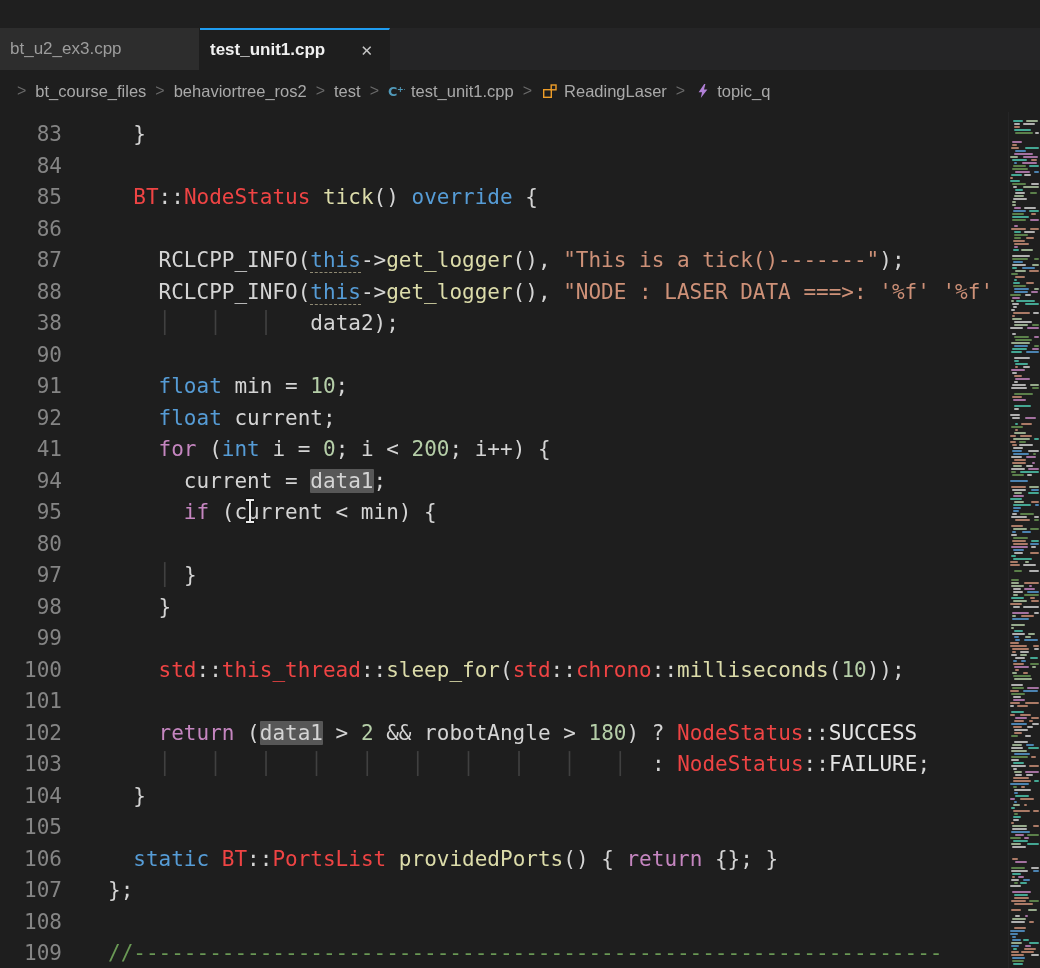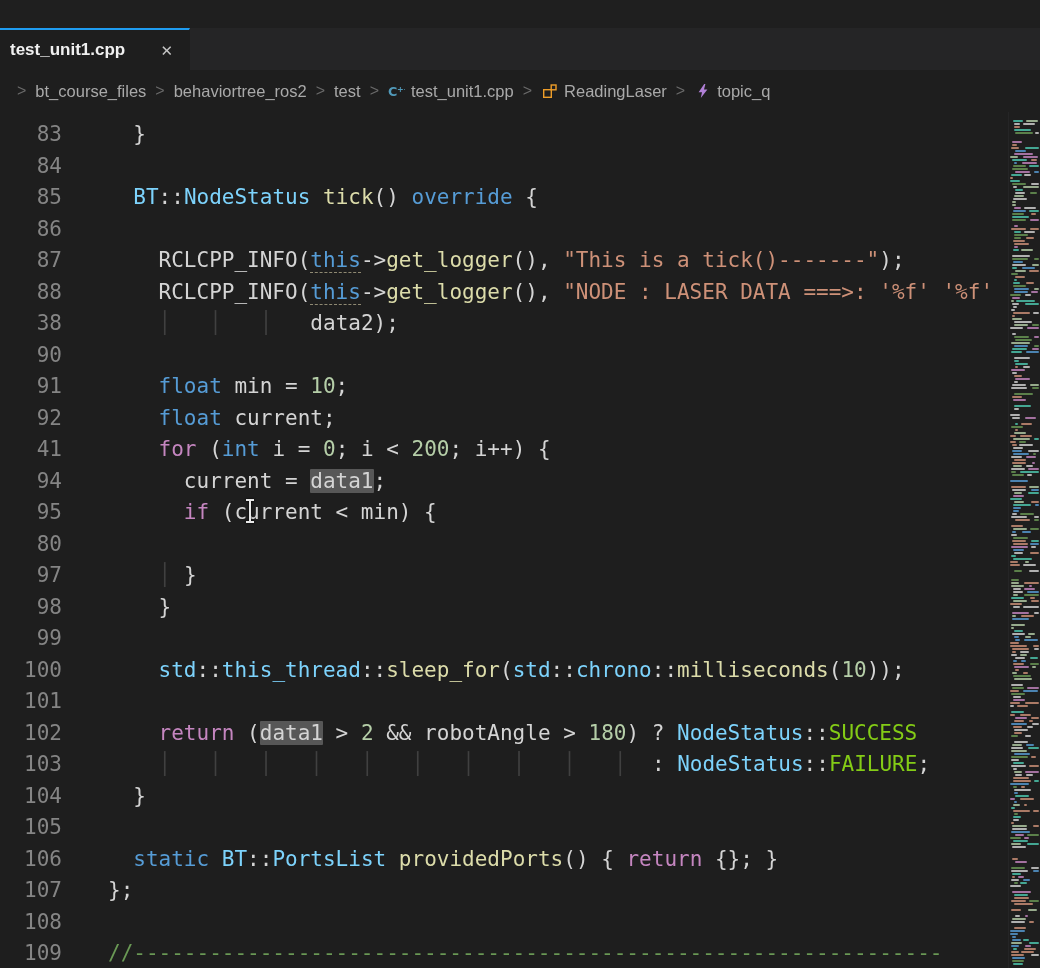--- a/index.html
+++ b/index.html
@@ -31,26 +31,26 @@
   .editor { position:absolute; left:0; top:112px; right:0; bottom:0; background:#1e1e1e; overflow:hidden; }
   .code { position:absolute; inset:0; padding-top:7px;
           font-family:"DejaVu Sans Mono", monospace; font-size:21px; line-height:31.5px; }
   .line { display:flex; height:31.5px; white-space:pre; }
   .ln { flex:none; width:62px; text-align:right; color:#858585; }
   .lc { flex:none; padding-left:46px; color:#d4d4d4; white-space:pre; }
 
   .tk-d  { color:#d4d4d4; }
   .tk-k  { color:#569cd6; }
   .tk-c  { color:#c586c0; }
-  .tk-t  { color:#7dd3fc; }
+  .tk-t  { color:#ef4444; }
   .tk-f  { color:#dcdcaa; }
   .tk-s  { color:#ce9178; }
   .tk-n  { color:#b5cea8; }
   .tk-m  { color:#6a9955; }
-  .tk-e  { color:#84cc16; }
+  .tk-e  { color:#e5e5e5; }
   .tk-g  { color:#404040; }
   .tk-th { color:#569cd6; border-bottom:1px dashed rgba(205,195,160,.65); }
   .tk-hl { color:#d4d4d4; background:var(--hl-bg,#575757); border-radius:1px; }
 
   
   .minimap { position:absolute; right:0; top:0; width:32px; height:100%;
              background:#1e1e1e; z-index:5; border-left:1px solid #252526; }
   .mm-seg { position:absolute; height:2px; border-radius:1px; opacity:.8; display:block; }
 
   
@@ -59,20 +59,23 @@
   .ibeam::before { content:""; position:absolute; left:6px; top:1px; bottom:1px; width:2px; background:#e8e8e8; }
   .ibeam::after  { content:""; position:absolute; left:3px; width:8px; top:0; height:2px; background:#e8e8e8;
                    box-shadow:0 22px 0 #e8e8e8; }
 </style>
 </head>
 <body>
 
 <div class="window">
   <div class="titlebar"></div>
   <div class="tabbar">
+      <div class="tab">
+        <span class="tab-label">bt_u2_ex3.cpp</span>
+      </div>
       <div class="tab active">
         <span class="tab-label">test_unit1.cpp</span>
         <span class="tab-close">✕</span>
       </div>
     </div>
   <div class="breadcrumb">
       <span class="bc-sep">&gt;</span>
       <span class="bc-item">
         <span>bt_course_files</span>
       </span>

